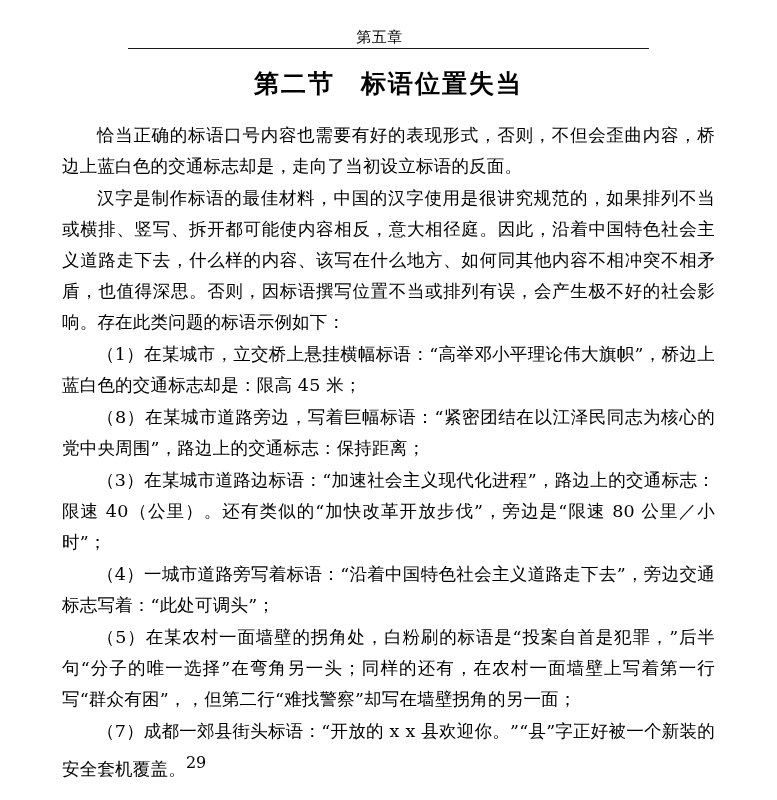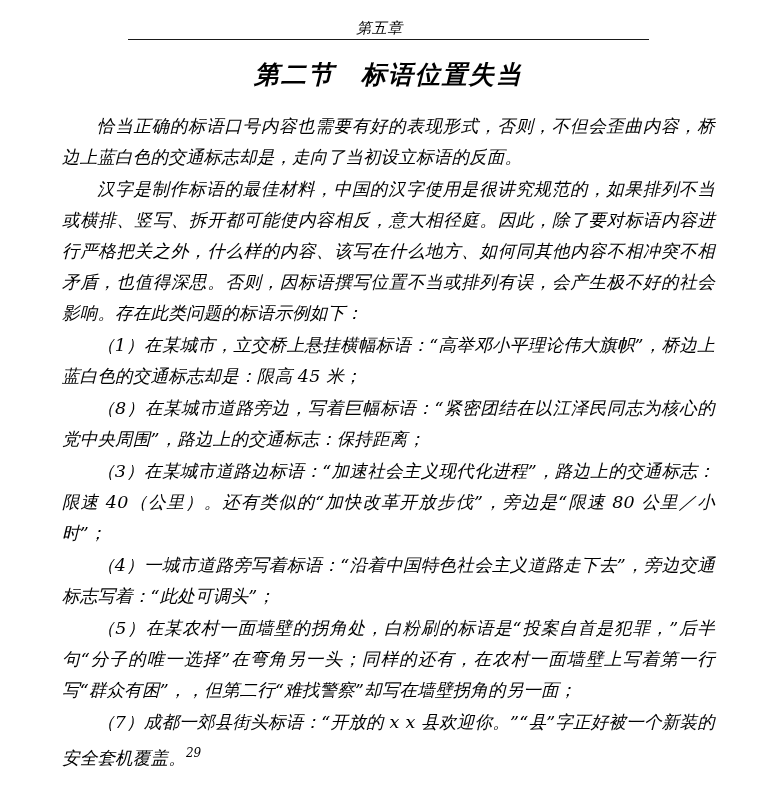--- a/index.html
+++ b/index.html
@@ -13,22 +13,21 @@
     font-family: "DejaVu Serif", serif;
     color: #000000;
     position: relative;
     overflow: hidden;
   }
   .page {
     width: 777px;
     height: 754px;
     position: relative;
     box-sizing: border-box;
-    padding: 8px 62px;
-    font-style: italic;
+    padding: 17px 62px;
   }
   .header {
     position: relative;
     height: 34px;
     display: flex;
     align-items: center;
     justify-content: center;
   }
   .header-inner {
     display: flex;
@@ -65,21 +64,21 @@
   p.para {
     font-size: 17.5px;
     line-height: 31px;
     margin: 0 0 1px 0;
     text-align: justify;
     text-justify: inter-ideograph;
     text-indent: 2em;
     letter-spacing: 0.2px;
   }
   .footnote-mark {
-    font-size: 12px;
+    font-size: 16px;
     vertical-align: super;
     letter-spacing: 0;
   }
 </style>
 </head>
 <body>
 
 <div class="page">
 
   <div class="header">
@@ -88,21 +87,21 @@
     </div>
     <div class="header-rule"></div>
   </div>
 
   <h1 class="section-title">
     <span class="num">第二节</span><span>标语位置失当</span>
   </h1>
 
   <div class="body-text">
     <p class="para">恰当正确的标语口号内容也需要有好的表现形式，否则，不但会歪曲内容，桥边上蓝白色的交通标志却是，走向了当初设立标语的反面。</p>
-    <p class="para">汉字是制作标语的最佳材料，中国的汉字使用是很讲究规范的，如果排列不当或横排、竖写、拆开都可能使内容相反，意大相径庭。因此，除了要对标语内容进行严格把关之外，什么样的内容、该写在什么地方、如何同其他内容不相冲突不相矛盾，也值得深思。否则，因标语撰写位置不当或排列有误，会产生极不好的社会影响。存在此类问题的标语示例如下：</p>
+    <p class="para">汉字是制作标语的最佳材料，中国的汉字使用是很讲究规范的，如果排列不当或横排、竖写、拆开都可能使内容相反，意大相径庭。因此，沿着中国特色社会主义道路走下去，什么样的内容、该写在什么地方、如何同其他内容不相冲突不相矛盾，也值得深思。否则，因标语撰写位置不当或排列有误，会产生极不好的社会影响。存在此类问题的标语示例如下：</p>
     <p class="para">（1）在某城市，立交桥上悬挂横幅标语：“高举邓小平理论伟大旗帜”，桥边上蓝白色的交通标志却是：限高 45 米；</p>
     <p class="para">（8）在某城市道路旁边，写着巨幅标语：“紧密团结在以江泽民同志为核心的党中央周围”，路边上的交通标志：保持距离；</p>
     <p class="para">（3）在某城市道路边标语：“加速社会主义现代化进程”，路边上的交通标志：限速 40（公里）。还有类似的“加快改革开放步伐”，旁边是“限速 80 公里／小时”；</p>
     <p class="para">（4）一城市道路旁写着标语：“沿着中国特色社会主义道路走下去”，旁边交通标志写着：“此处可调头”；</p>
     <p class="para">（5）在某农村一面墙壁的拐角处，白粉刷的标语是“投案自首是犯罪，”后半句“分子的唯一选择”在弯角另一头；同样的还有，在农村一面墙壁上写着第一行写“群众有困”，，但第二行“难找警察”却写在墙壁拐角的另一面；</p>
     <p class="para"><span>（7）成都一郊县街头标语：“开放的 x x 县欢迎你。”“县”字正好被一个新装的安全套机覆盖。</span><span class="footnote-mark">29</span></p>
   </div>
 
 </div>
 

